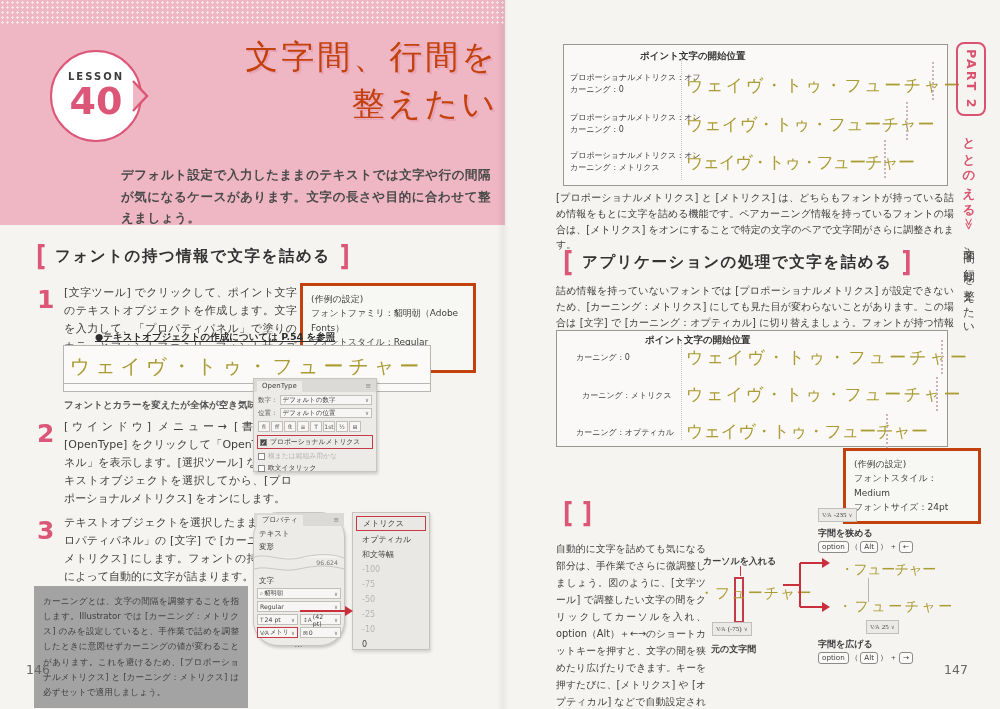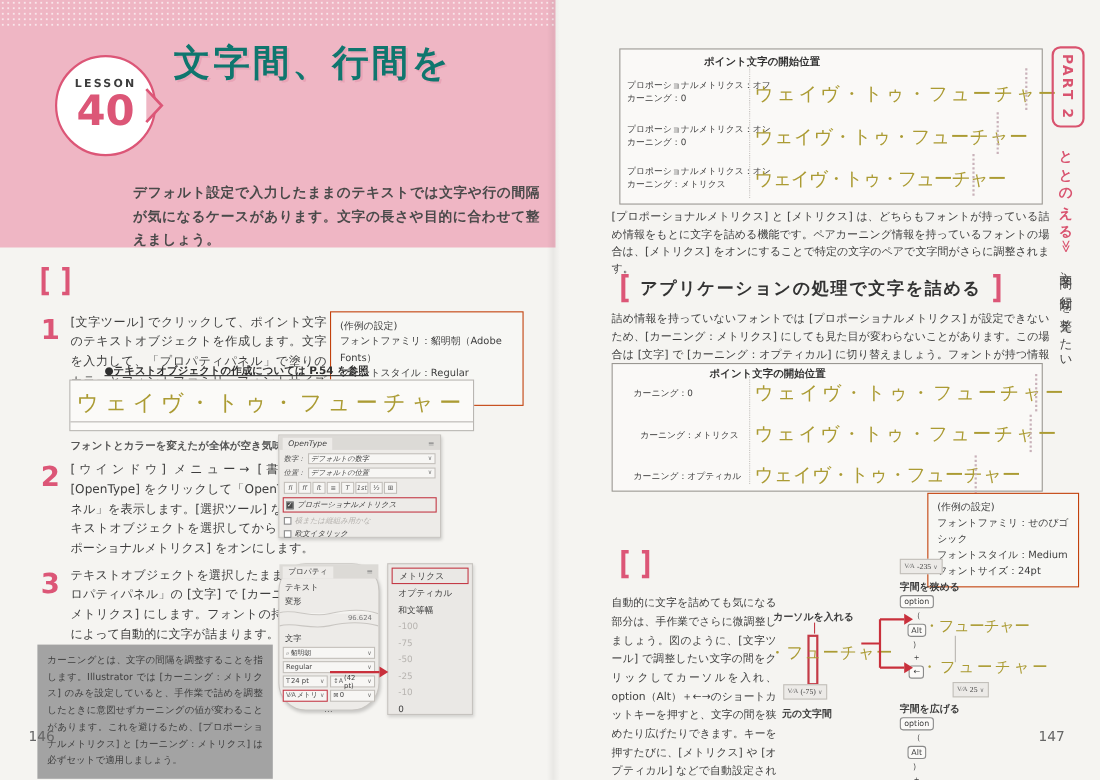--- a/index.html
+++ b/index.html
@@ -15,42 +15,42 @@
   #header { left:0; top:0; width:505px; height:225px; background:#efb6c4; }
   #halftone { left:0; top:0; width:505px; height:24px;
     background-image:radial-gradient(rgba(255,255,255,.65) 1.1px, transparent 1.2px);
     background-size:5px 5px; }
   #badge-circle { left:50px; top:50px; width:92px; height:92px; border-radius:50%;
     background:#fff; border:2.5px solid #dc5677; display:flex; flex-direction:column;
     align-items:center; justify-content:center; z-index:1; }
   #badge-tail { left:131px; top:79px; z-index:2; }
   .lesson-label { font-size:10px; font-weight:bold; letter-spacing:2px; color:#3d3d3d; }
   .lesson-num { font-size:38px; font-weight:bold; color:#dc5677; line-height:1.05; }
-  #title { left:158px; top:34px; width:340px; font-size:33px; font-weight:bold; color:#0f766e;
-    line-height:1.42; letter-spacing:3px; text-shadow:2px 2px 0 #e8a4b6; }
+  #title { left:158px; top:34px; width:340px; font-size:33px; font-weight:normal; color:#c2410c;
+    line-height:1.42; letter-spacing:3px; text-shadow:2px 2px 0 #e8a4b6;text-align:right; }
   #desc { left:121px; top:164px; width:370px; font-size:12.5px; font-weight:bold;
     color:#4a4a4a; line-height:1.72; letter-spacing:.5px; text-align:justify; }
 
   
   .sec-head { display:flex; align-items:center; gap:9px; }
   .brk { color:#dc5677; font-size:22px; font-weight:bold; transform:scaleY(1.3); }
   .sec-title { font-size:15.5px; font-weight:bold; color:#333; letter-spacing:1.5px; }
   #sh1 { left:36px; top:244px; }
   #sh2 { left:563px; top:250px; }
   #sh3 { left:563px; top:501px; }
 
   
   .step-num { color:#dc5677; font-size:25px; font-weight:bold; }
   #step1-num { left:37px; top:285px; } #step1-text { left:64px; top:284px; width:233px; }
   #step2-num { left:37px; top:419px; } #step2-text { left:64px; top:418px; width:228px; }
   #step3-num { left:37px; top:516px; } #step3-text { left:64px; top:514px; width:228px; }
   .step-text { font-size:11px; line-height:1.63; text-align:justify; }
 
   
-  .settings-box { border:1px solid #c2410c; padding:6px 8px; font-size:9px;
+  .settings-box { border:3px solid #c2410c; padding:6px 8px; font-size:9px;
     line-height:1.6; color:#3e3e3e; background:rgba(255,255,255,.25); }
   #sb1 { left:300px; top:283px; width:176px; }
   #sb2 { left:843px; top:448px; width:138px; }
 
   #ref1 { left:95px; top:331px; font-size:9.5px; font-weight:bold; color:#2e2e2e;
     text-decoration:underline; }
 
   
   #sample1-box { left:63px; top:345px; width:368px; height:47px; border:1px solid #b9b6b2;
     background:#fbfaf8; display:flex; align-items:center; justify-content:center; }
@@ -58,21 +58,21 @@
     letter-spacing:5px; white-space:nowrap; border-bottom:1.5px solid #b9b6b2;
     padding:0 6px 3px; }
   #cap1 { left:64px; top:399px; font-size:9.5px; font-weight:bold; color:#555; }
 
   
   .ui-panel { background:#edebe8; border:1px solid #c8c5c1; box-shadow:1px 2px 3px rgba(0,0,0,.18); }
   .ui-tabbar { background:#dcdad6; padding:2px 3px 0 3px; height:13px; display:flex; justify-content:space-between; }
   .ui-tab { background:#edebe8; font-size:7px; padding:0 5px; color:#3e3e3e; line-height:11px; }
   .ui-menu { font-size:7px; color:#888; line-height:11px; padding-right:2px; }
 
-  #ot-panel { left:253px; top:395px; width:148px; height:94px;font-style:italic; }
+  #ot-panel { left:253px; top:378px; width:124px; height:94px; }
   .ot-row { display:flex; align-items:center; margin:3px 4px 0 4px; font-size:6.5px; gap:2px; color:#555; }
   .ot-select { flex:1; background:#f7f6f4; border:1px solid #c2bfba; height:10px;
     display:flex; align-items:center; justify-content:space-between; padding:0 2px; color:#3e3e3e; }
   .caret { font-size:5.5px; color:#777; }
   .ot-icons { display:flex; gap:1px; margin:3px 4px; }
   .ot-icon { width:12px; height:11px; border:1px solid #c2bfba; background:#f7f6f4;
     font-size:6px; display:flex; align-items:center; justify-content:center; color:#555; }
   .ot-check { display:flex; align-items:center; gap:3px; font-size:6.8px; margin:2px 4px; color:#3e3e3e; }
   .ot-check.hl { border:1.5px solid #c43a46; padding:1px 2px; margin:1px 3px; }
   .ot-check.dim { color:#b5b2ae; }
@@ -156,21 +156,21 @@
   #narrow-label { left:818px; top:527px; }
   #narrow-keys { left:818px; top:541px; }
   #widen-sample { left:838px; top:598px; font-family:"DejaVu Serif", serif; font-size:14px;
     color:#ab9b33; letter-spacing:2.5px; white-space:nowrap; }
   #narrow-sample { left:840px; top:561px; font-family:"DejaVu Serif", serif; font-size:14px;
     color:#ab9b33; letter-spacing:-0.5px; white-space:nowrap; }
   #mid-line { left:868px; top:578px; height:24px; width:0; border-left:1px solid #b8b5b1; }
   #widen-stepper { left:866px; top:620px; }
   #widen-label { left:818px; top:638px; }
   #widen-keys { left:818px; top:652px; }
-  .keys { display:flex; align-items:center; gap:2px; font-size:7.5px; color:#3e3e3e;flex-direction:column; }
+  .keys { display:flex; align-items:center; gap:2px; font-size:7.5px; color:#3e3e3e; }
   .key { border:1px solid #8a8a8a; border-radius:3px; padding:0 3px; line-height:10px;
     font-size:7.2px; background:#fbfaf8; }
   #bracket-arrows { left:782px; top:556px; }
 
   
   #part-box { left:956px; top:42px; width:30px; height:74px; border:2px solid #d9536f;
     border-radius:8px; display:flex; align-items:center; justify-content:center;
     writing-mode:vertical-rl; font-size:12.5px; font-weight:bold; color:#d9536f;
     letter-spacing:2px; }
   #tab-text { left:960px; top:128px; writing-mode:vertical-rl; letter-spacing:2.5px;
@@ -191,25 +191,27 @@
 <div class="abs" id="badge-circle">
   <span class="lesson-label">LESSON</span>
   <span class="lesson-num">40</span>
 </div>
 <svg class="abs" id="badge-tail" width="20" height="34" viewBox="0 0 20 34">
   <polyline points="2,2 16,17 2,32" fill="#efb6c4" stroke="#dc5677" stroke-width="2.5"></polyline>
 </svg>
 
 <div class="abs" id="title">
   <span>文字間、行間を</span><br>
+  <span>整えたい</span>
 </div>
 <p class="abs" id="desc">デフォルト設定で入力したままのテキストでは文字や行の間隔が気になるケースがあります。文字の長さや目的に合わせて整えましょう。</p>
 
 <div class="abs sec-head" id="sh1">
   <span class="brk">[</span>
+  <span class="sec-title">フォントの持つ情報で文字を詰める</span>
   <span class="brk">]</span>
 </div>
 
 <span class="abs step-num" id="step1-num">1</span>
 <p class="abs step-text" id="step1-text">[文字ツール] でクリックして、ポイント文字のテキストオブジェクトを作成します。文字を入力して、「プロパティパネル」で塗りのカラーとフォントファミリ、フォントサイズを自由に設定します。</p>
 <div class="abs settings-box" id="sb1">
   <div>(作例の設定)</div>
   <div>フォントファミリ：貂明朝（Adobe Fonts）</div>
   <div>フォントスタイル：Regular</div>
   <div>フォントサイズ：24pt</div>
@@ -383,21 +385,20 @@
 <span class="abs fig-sample gothic" id="f2r2-sample">ウェイヴ・トゥ・フューチャー</span>
 <div class="abs fig-label" id="f2r3-label">カーニング：オプティカル</div>
 <span class="abs fig-sample gothic" id="f2r3-sample">ウェイヴ・トゥ・フューチャー</span>
 <div class="abs guide start" id="g2s"></div>
 <div class="abs guide" id="g2r1"></div>
 <div class="abs guide" id="g2r2"></div>
 <div class="abs guide" id="g2r3"></div>
 
 <div class="abs settings-box" id="sb2">
   <div>(作例の設定)</div>
-  <div>フォントファミリ：せのびゴシック</div>
   <div>フォントスタイル：Medium</div>
   <div>フォントサイズ：24pt</div>
 </div>
 
 <div class="abs sec-head" id="sh3">
   <span class="brk">[</span>
   <span class="brk">]</span>
 </div>
 <p class="abs para" id="para3">自動的に文字を詰めても気になる部分は、手作業でさらに微調整しましょう。図のように、[文字ツール] で調整したい文字の間をクリックしてカーソルを入れ、option（Alt）＋←→のショートカットキーを押すと、文字の間を狭めたり広げたりできます。キーを押すたびに、[メトリクス] や [オプティカル] などで自動設定された [カーニング] の値が増減されます。</p>
 

